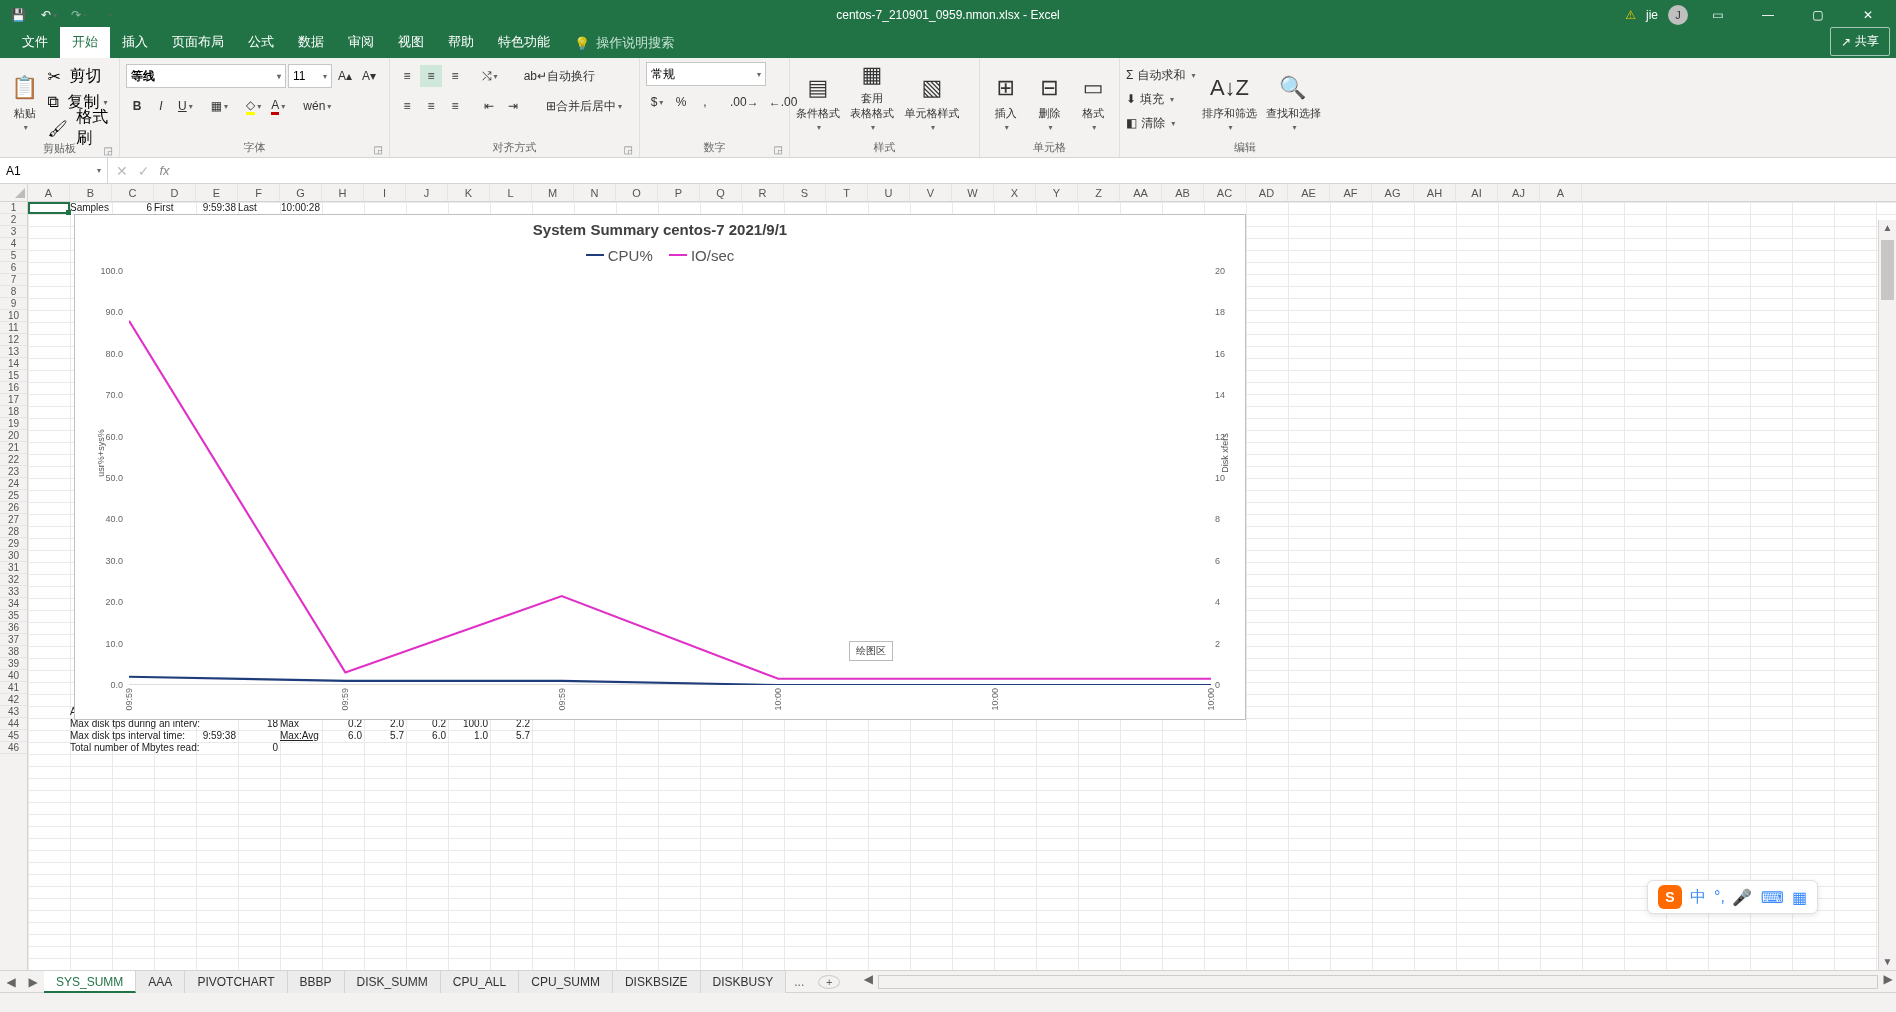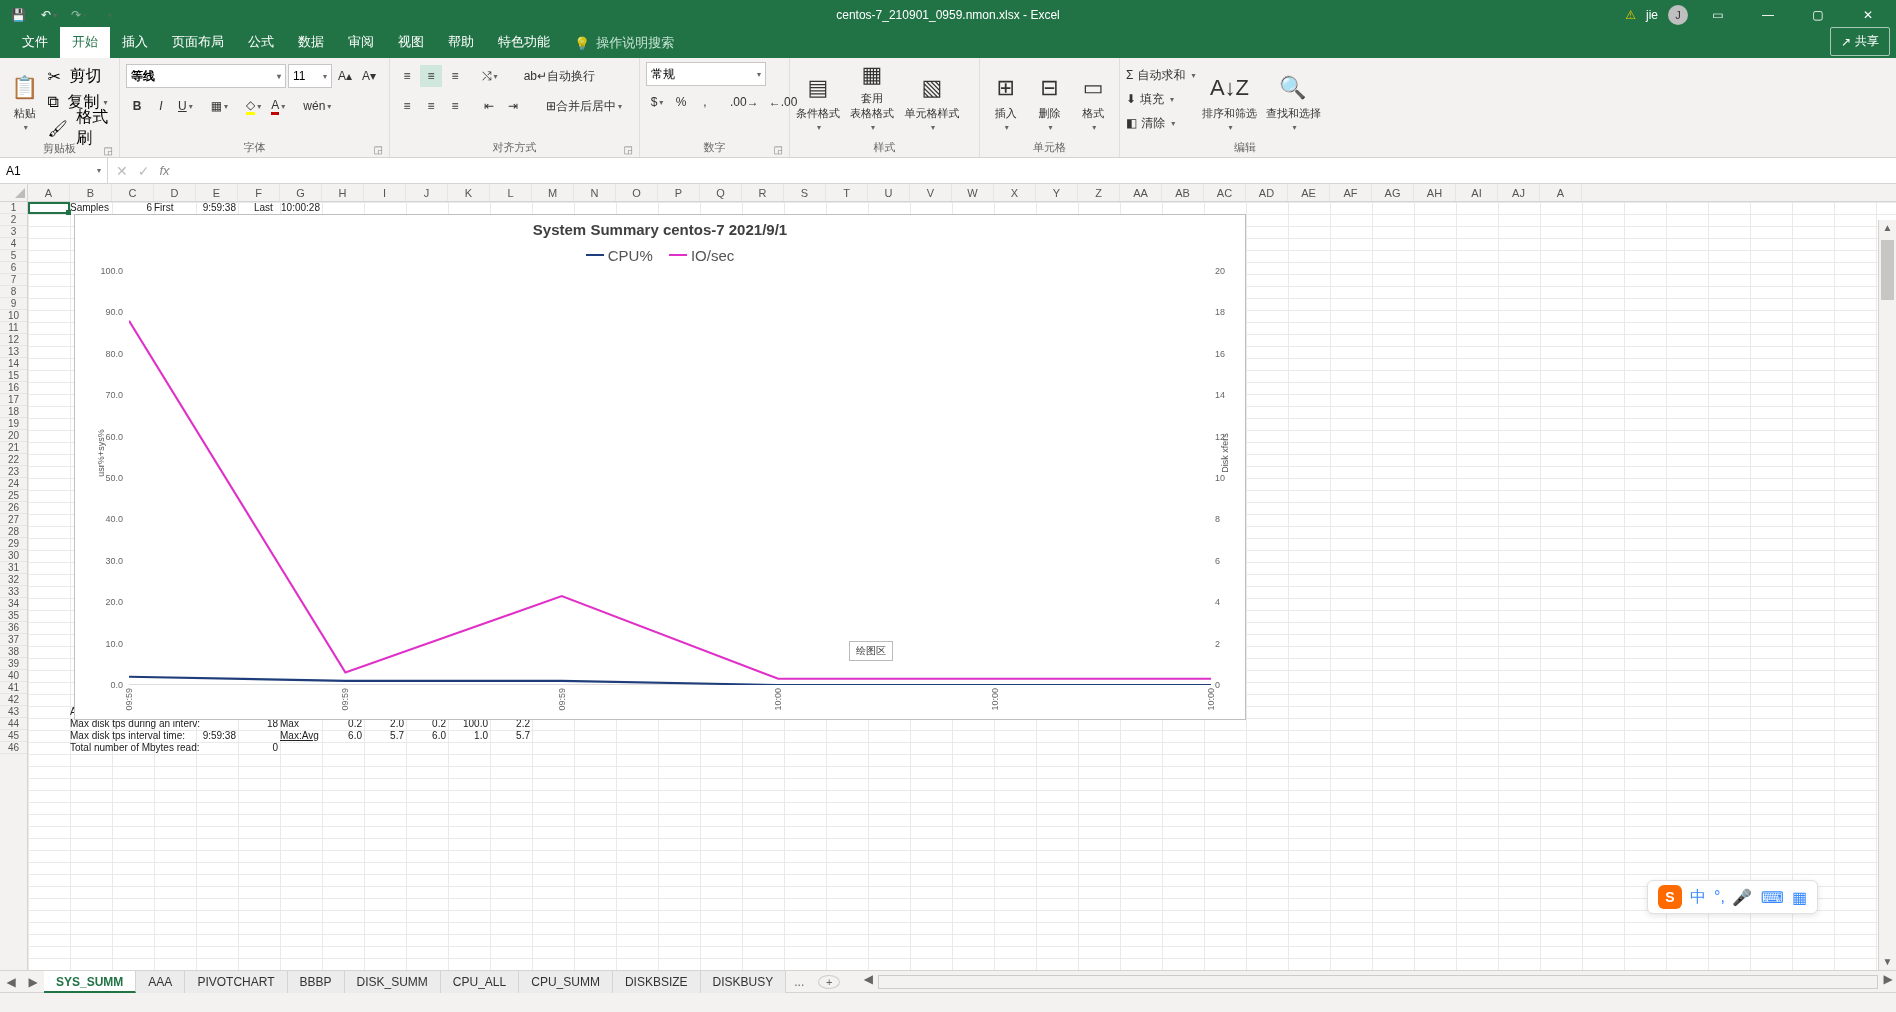--- a/index.html
+++ b/index.html
@@ -83,21 +83,21 @@
 .plot .xl { position:absolute; bottom:-26px; font-size:9px; color:#666; writing-mode:vertical-rl; transform:translateX(-50%) rotate(180deg); }
 .plot .axislabel-l { position:absolute; left:-52px; top:50%; transform:rotate(-90deg) translateX(30px); font-size:9px; color:#555;}
 .plot .axislabel-r { position:absolute; right:-34px; top:50%; transform:rotate(-90deg) translateX(30px); font-size:9px; color:#555;}
 .plot svg { width:100%; height:100%; }
 .tooltip-box { position:absolute; background:#fff; border:1px solid #bbb; font-size:10px; color:#333; padding:2px 6px; }
 
 
 .sheettabs { height:22px; background:#f3f2f1; border-top:1px solid #d4d4d4; display:flex; align-items:center; font-size:12px; }
 .sheettabs .navbtn { width:22px; text-align:center; color:#666; }
 .sheettabs .stab { padding:0 12px; height:22px; line-height:22px; border-right:1px solid #d4d4d4; color:#333; background:#ececec; }
-.sheettabs .stab.active { background:#fff; border-bottom:2px solid #217346; color:#217346; font-weight:700;}
+.sheettabs .stab.active { background:#fff; border-bottom:2px solid #217346; color:#217346; font-weight:400;}
 .sheettabs .more { padding:0 8px; color:#666; }
 .sheettabs .addsheet { width:22px; text-align:center; color:#666; border:1px solid #ccc; border-radius:50%; font-size:11px; margin-left:6px;}
 .sheettabs .hscroll { flex:1; display:flex; justify-content:flex-start; padding-left:20px;}
 .sheettabs .hscroll .track{ flex:1; height:14px; border:1px solid #ccc; margin:3px 2px; position:relative;}
 .sheettabs .hscroll .arrow{ width:16px; text-align:center; color:#666;}
 
 
 .statusbar { height:20px; background:#f3f2f1; border-top:1px solid #d4d4d4; }
 
 
@@ -447,21 +447,21 @@
         <div class="rowh">46</div>
       </div>
     <div class="cells">
       <div class="gridbg"></div>
       <div class="selcell"></div>
       <div id="cellvals">
           <div class="cell" style="left: 42px; top: 0px; width: 200px; text-align: left; padding-right: 0px;">Samples</div>
           <div class="cell" style="left: 84px; top: 0px; width: 42px; text-align: right; padding-right: 2px;">6</div>
           <div class="cell" style="left: 126px; top: 0px; width: 200px; text-align: left; padding-right: 0px;">First</div>
           <div class="cell" style="left: 168px; top: 0px; width: 42px; text-align: right; padding-right: 2px;">9:59:38</div>
-          <div class="cell" style="left: 226px; top: 0px; width: 200px; text-align: left; padding-right: 0px;">Last</div>
+          <div class="cell" style="left: 210px; top: 0px; width: 200px; text-align: left; padding-right: 0px;">Last</div>
           <div class="cell" style="left: 252px; top: 0px; width: 42px; text-align: right; padding-right: 2px;">10:00:28</div>
           <div class="cell" style="left: 42px; top: 504px; width: 200px; text-align: left; padding-right: 0px;">Avg disk tps during an interv:</div>
           <div class="cell" style="left: 210px; top: 504px; width: 42px; text-align: right; padding-right: 2px;">4</div>
           <div class="cell" style="left: 252px; top: 504px; width: 200px; text-align: left; padding-right: 0px;">Avg</div>
           <div class="cell" style="left: 294px; top: 504px; width: 42px; text-align: right; padding-right: 2px;">0.0</div>
           <div class="cell" style="left: 336px; top: 504px; width: 42px; text-align: right; padding-right: 2px;">0.4</div>
           <div class="cell" style="left: 378px; top: 504px; width: 42px; text-align: right; padding-right: 2px;">0.0</div>
           <div class="cell" style="left: 420px; top: 504px; width: 42px; text-align: right; padding-right: 2px;">99.6</div>
           <div class="cell" style="left: 462px; top: 504px; width: 42px; text-align: right; padding-right: 2px;">0.4</div>
           <div class="cell" style="left: 42px; top: 516px; width: 200px; text-align: left; padding-right: 0px;">Max disk tps during an interv:</div>

